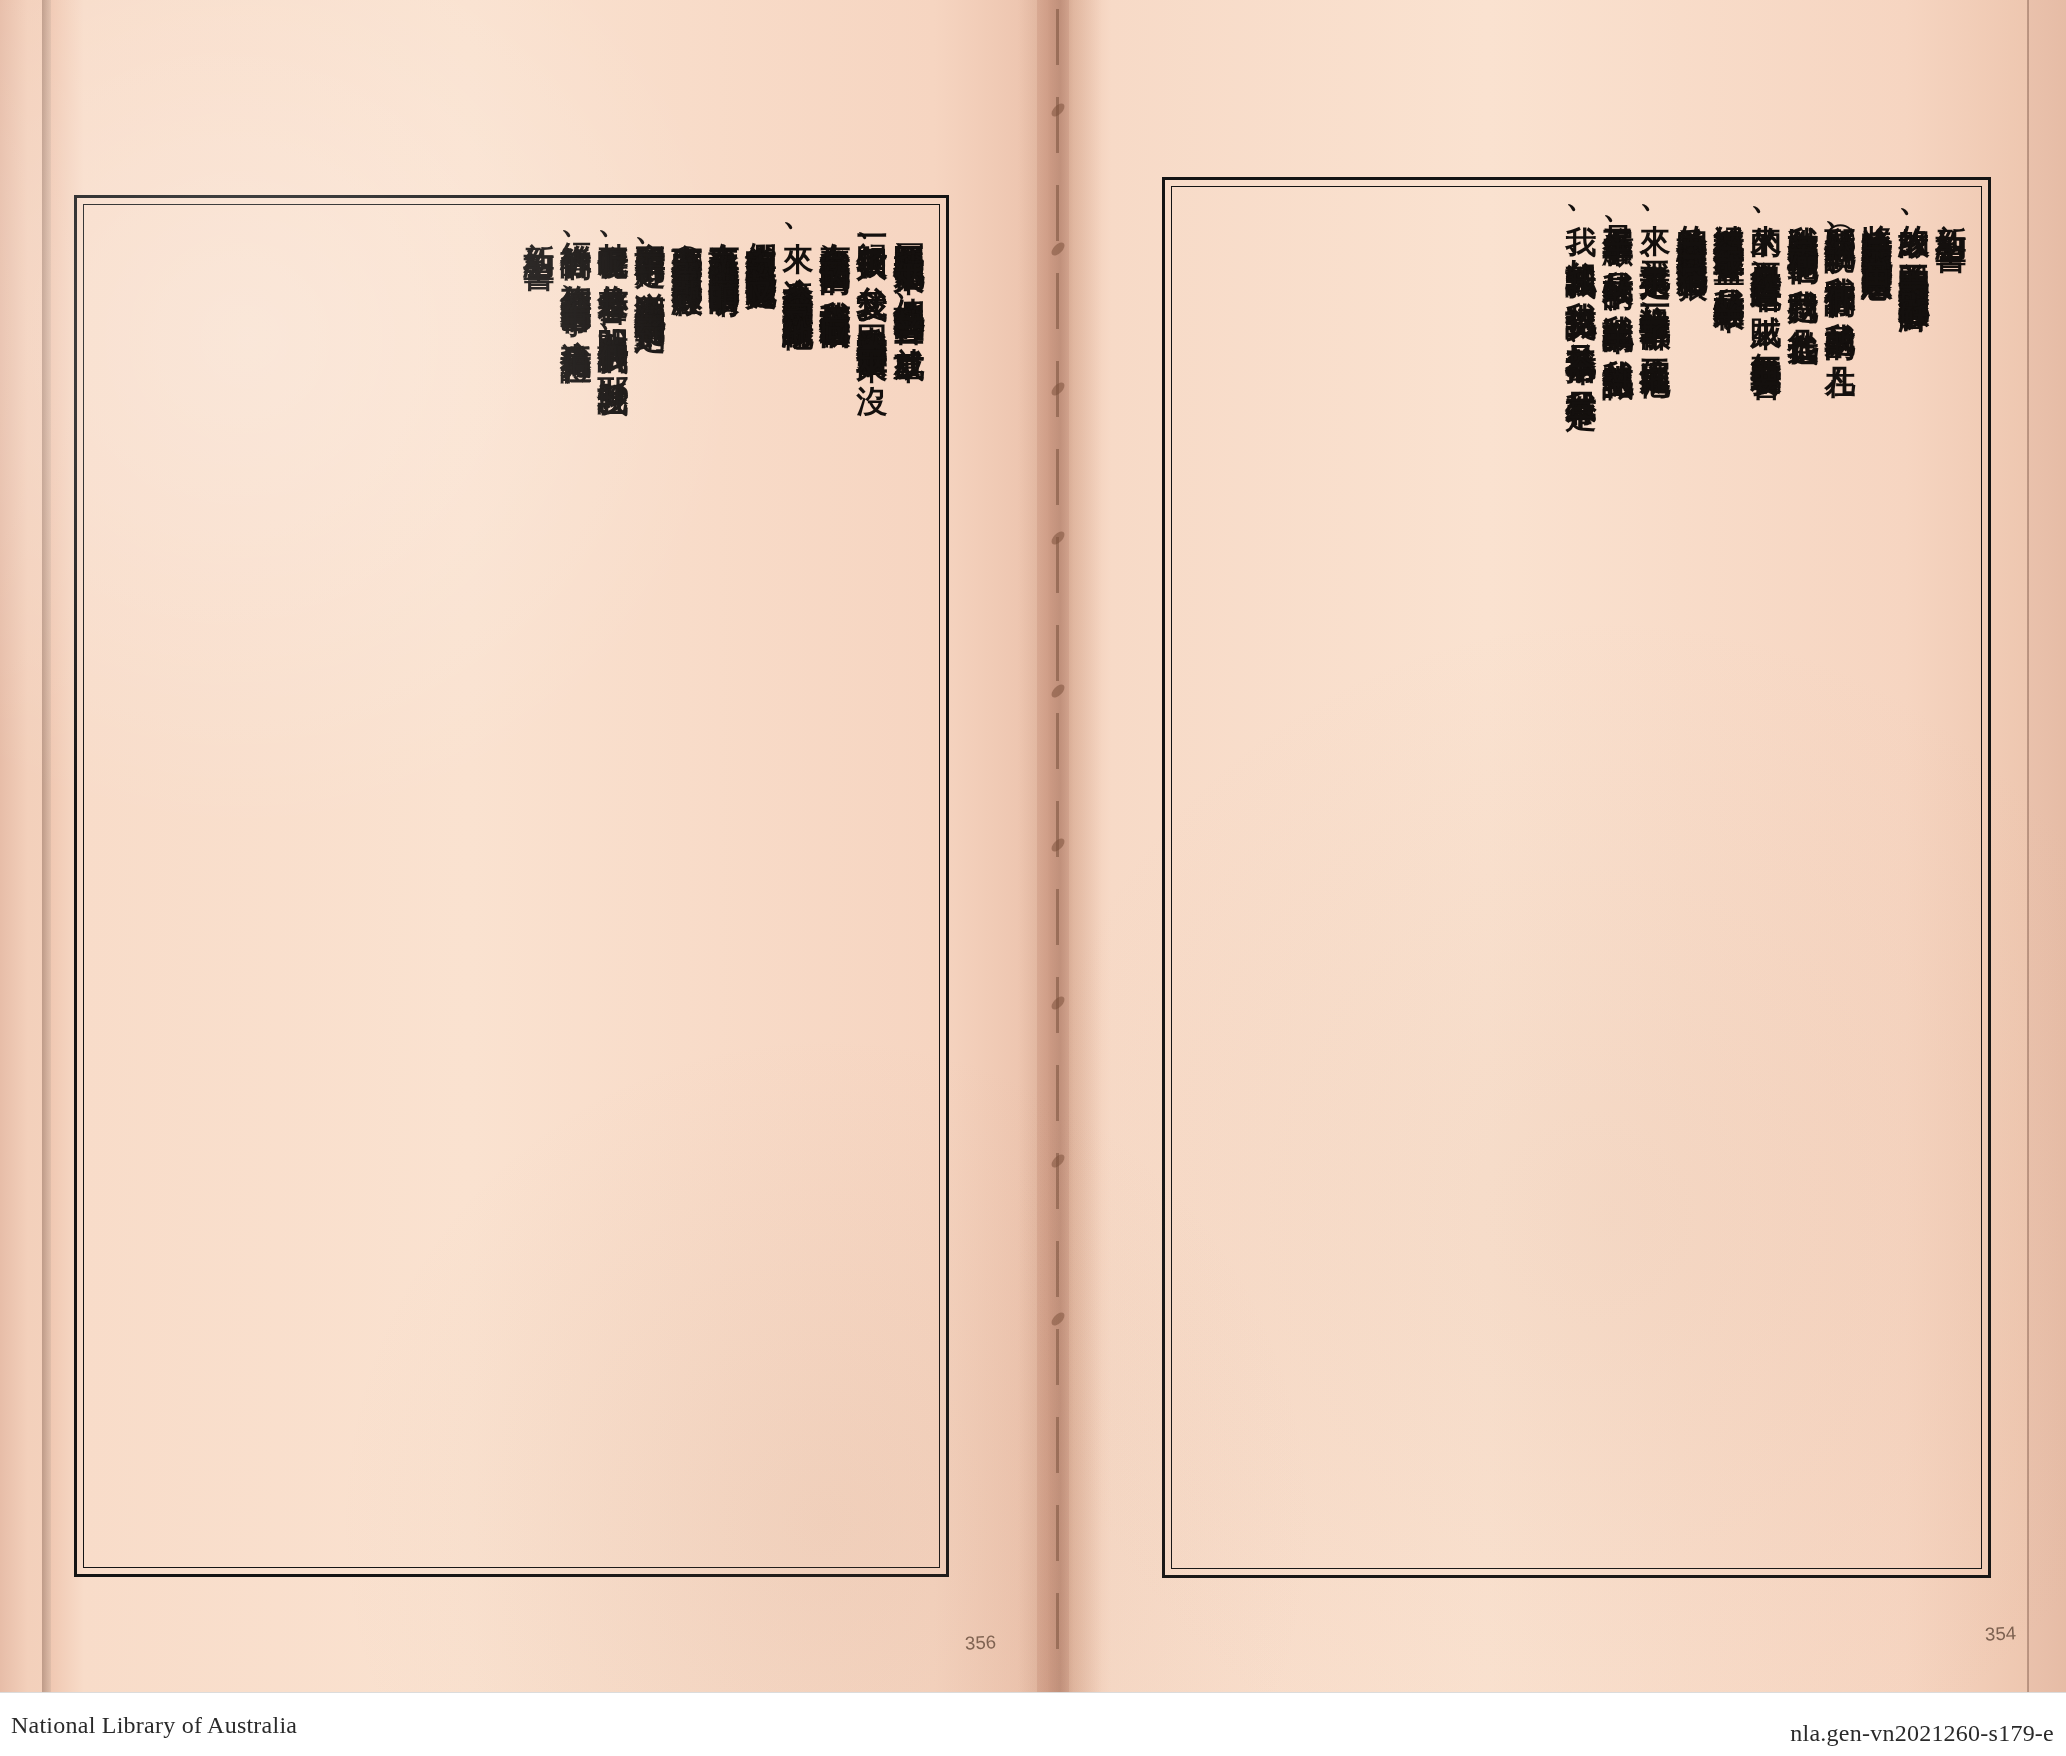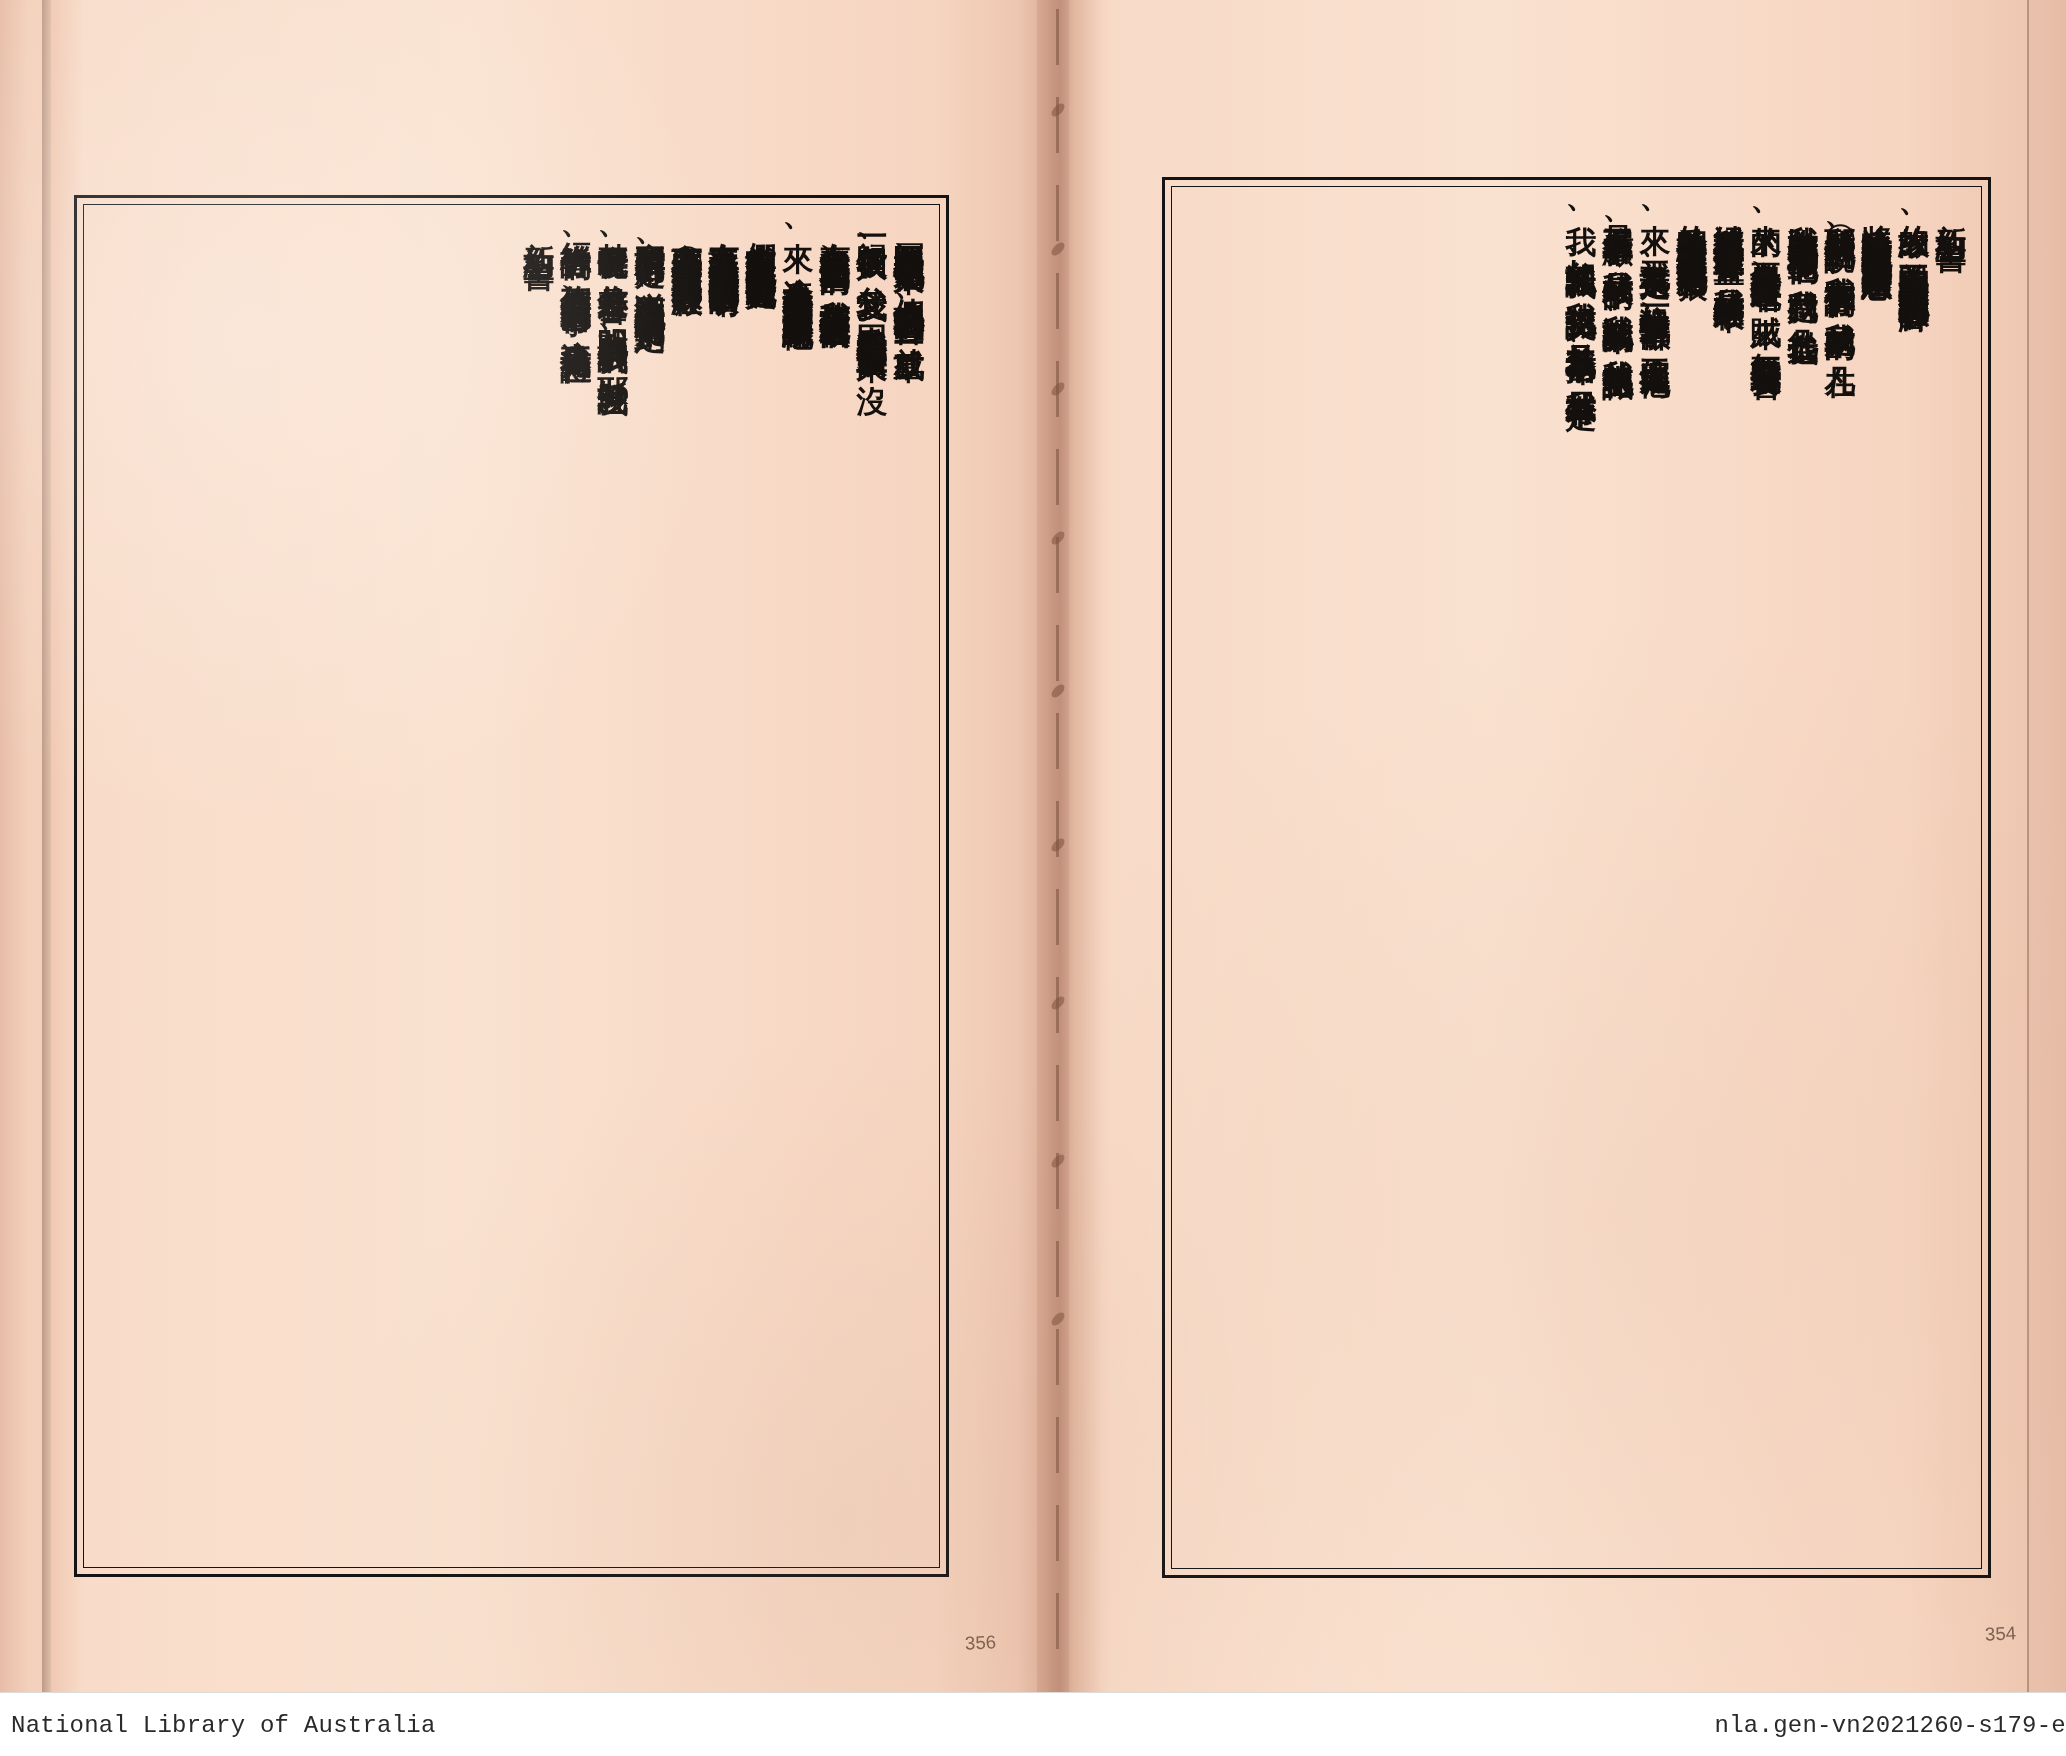--- a/index.html
+++ b/index.html
@@ -161,28 +161,28 @@
     left: 0;
     top: 1692px;
     width: 2066px;
     height: 64px;
     background: #ffffff;
     border-top: 0.9px solid #dcdcdc;
   }
   #footer .lbl {
     position: absolute;
     top: 18.6px;
-    font-family: Liberation Mono, monospace;
+    font-family: Liberation Serif, serif;
     font-size: 24px;
     color: #2a2a2a;
     letter-spacing: 0.01em;
     text-align: right;
   }
   #footer-left  { left: 11px; }
-  #footer-right { right: 0; color: #555555; }
+  #footer-right { right: 12px; color: #555555; margin-top: 8px; }
 </style>
 </head>
 <body>
 
 <div id="viewer">
 
   <div id="spread">
 
     <div id="plate-shadow-left"></div>
     <div id="plate-shadow-right"></div>

